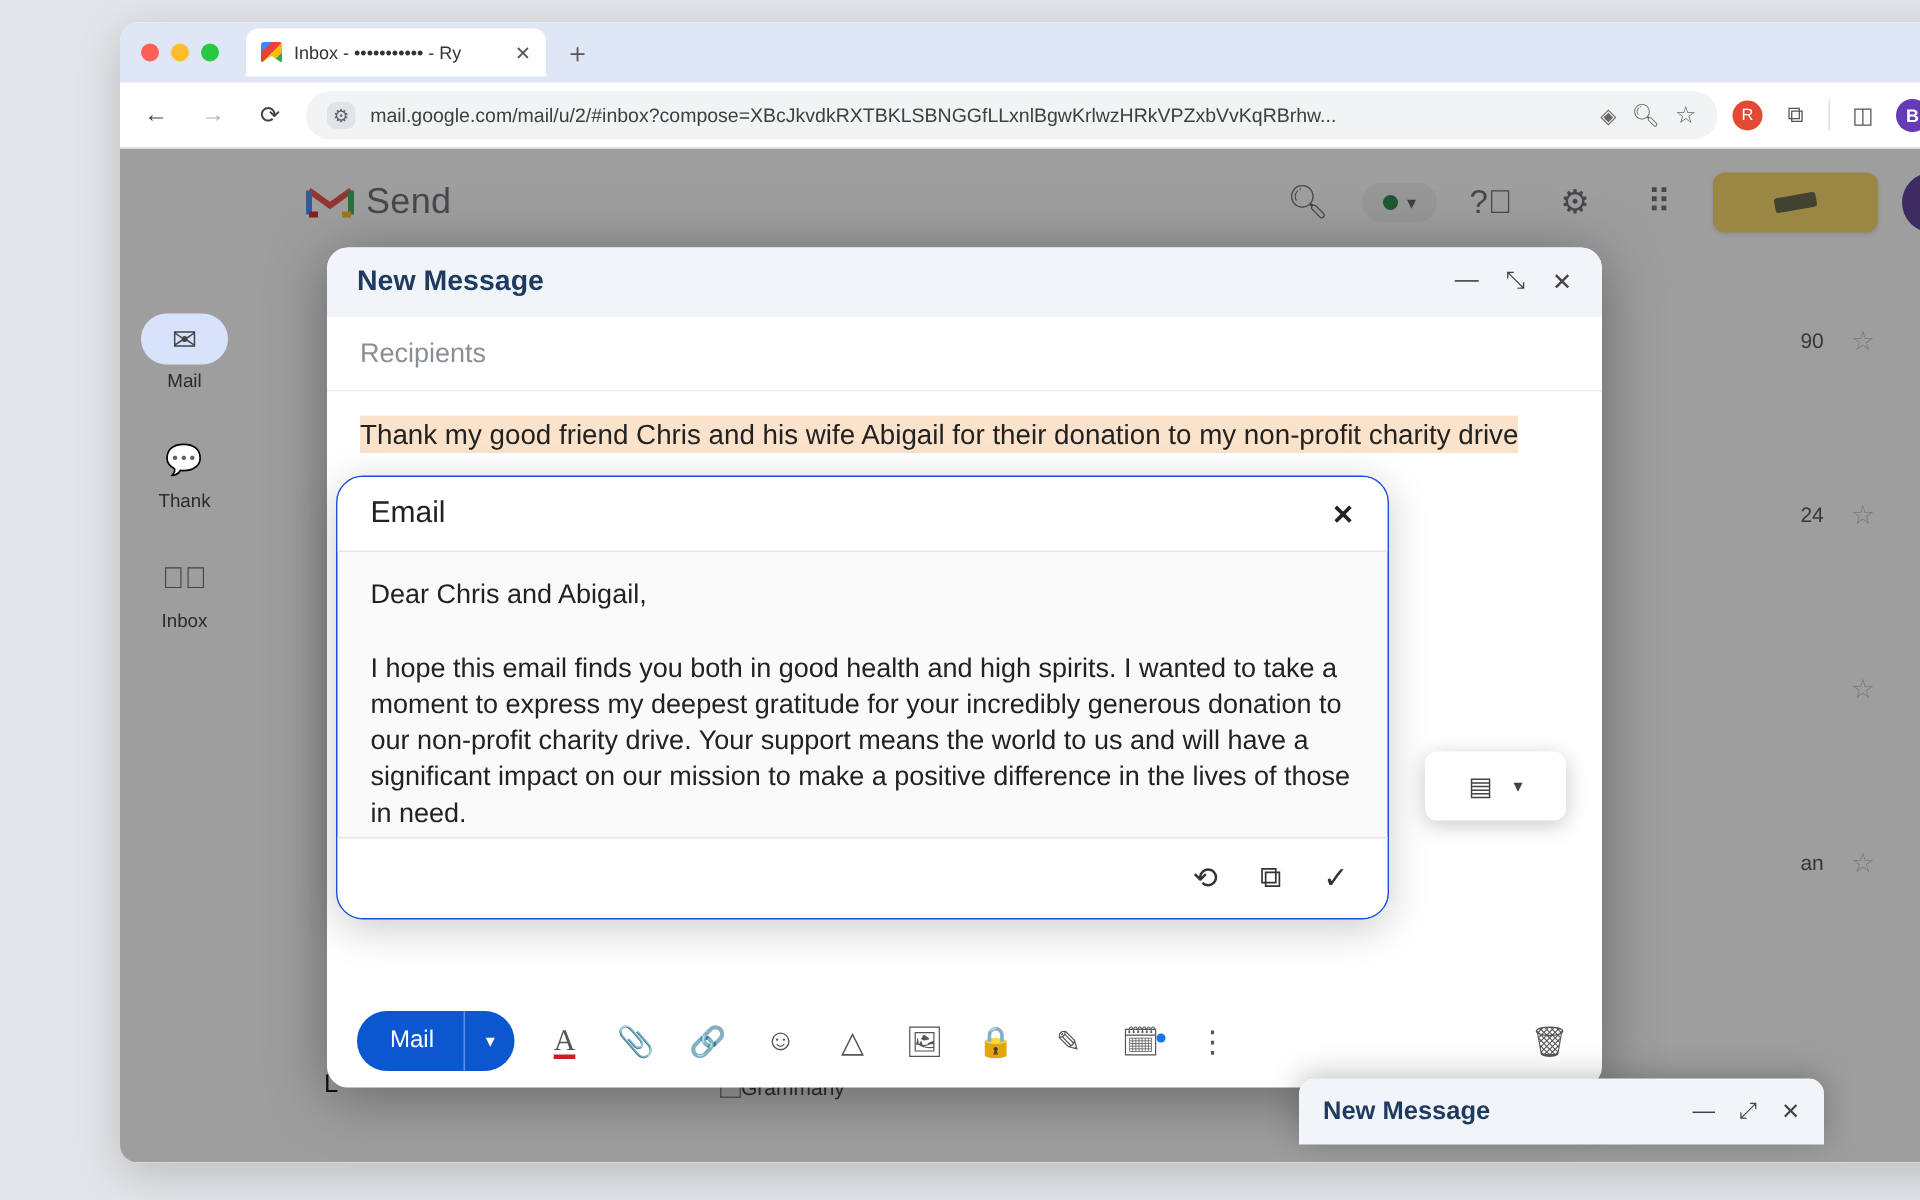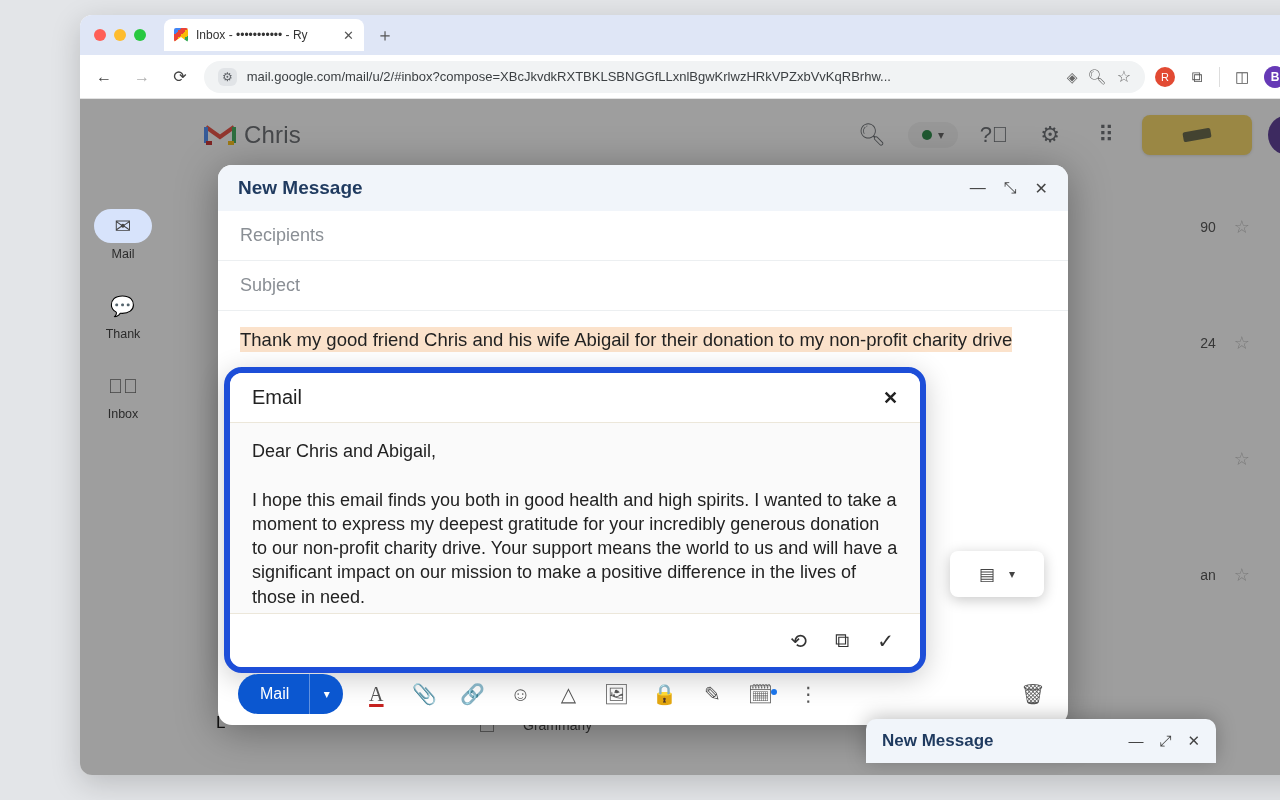--- a/index.html
+++ b/index.html
@@ -164,21 +164,21 @@
   .comp-body{
     flex:1;padding:18px 22px 24px;font-size:18px;color:#333;position:relative;
   }
   .highlight-line{
     background:#fbe2cb;display:inline;padding:2px 0;font-size:18.5px;color:#222;
   }
 
   
   .ai-pop{
     position:absolute;left:6px;right:142px;top:56px;
-    background:#fafafa;border:6px solid #1d4ed8;border-radius:18px;
+    background:#fafafa;border:1px solid #1d4ed8;border-radius:18px;
     display:flex;flex-direction:column;overflow:hidden;
     box-shadow:0 6px 28px rgba(0,0,0,.2);
   }
   .ai-head{
     background:#fff;height:50px;display:flex;align-items:center;justify-content:space-between;
     padding:0 22px;border-bottom:1px solid #ece7da;
   }
   .ai-head .label{font-size:20px;color:#222;}
   .ai-head .close{font-size:18px;color:#222;cursor:pointer;font-weight:600;}
   .ai-text{
@@ -271,21 +271,21 @@
       <div class="gm-logo">
         <span class="gm-logo-m">
           <svg viewBox="0 0 32 24">
               <path d="M2 4 L16 14 L30 4" stroke="#EA4335" stroke-width="4" fill="none"></path>
               <path d="M2 4 V20" stroke="#4285F4" stroke-width="4"></path>
               <path d="M30 4 V20" stroke="#34A853" stroke-width="4"></path>
               <path d="M2 20 H8" stroke="#C5221F" stroke-width="4"></path>
               <path d="M30 20 H24" stroke="#FBBC04" stroke-width="4"></path>
             </svg>
         </span>
-        <span class="gm-logo-text">Chris</span>
+        <span class="gm-logo-text">Send</span>
       </div>
       <div class="gm-spacer"></div>
       <span class="gm-hicon">🔍︎</span>
       <span class="gm-status">
         <span class="pres"></span>
         <span style="font-size:12px;color:#555;">▾</span>
       </span>
       <span class="gm-hicon">?⃝</span>
       <span class="gm-hicon">⚙</span>
       <span class="gm-hicon">⠿</span>
@@ -330,41 +330,38 @@
         </div>
       <div class="bg-row" style="margin-top:60px;">
           <span class="bg-star">☆</span>
         </div>
       <div class="bg-row" style="margin-top:60px;">
           <span>an</span>
           <span class="bg-star">☆</span>
         </div>
     </div>
     <span class="bg-label">L</span>
-    <span class="bg-text" style="display:flex;align-items:center;gap:29px;">
+    <span class="bg-text" style="display:flex;align-items:center;gap:0;">
       <span style="border:1.5px solid #888;width:14px;height:14px;display:inline-block;"></span>
       <span>Grammarly</span>
     </span>
 
     <div class="dim-overlay"></div>
 
     <div class="compose">
       <div class="comp-titlebar">
         <span class="comp-title">New Message</span>
         <div class="comp-actions">
           <span>—</span>
           <span>⤡</span>
           <span>✕</span>
         </div>
       </div>
       <div class="comp-row">
         <input placeholder="Recipients" style="">
-      </div>
-      <div class="comp-row">
-        <input placeholder="Subject" style="">
       </div>
       <div class="comp-body">
         <span class="highlight-line">Thank my good friend Chris and his wife Abigail for their donation to my non-profit charity drive</span>
 
         
         <div class="ai-pop">
           <div class="ai-head">
             <span class="label">Email</span>
             <span class="close">✕</span>
           </div>

